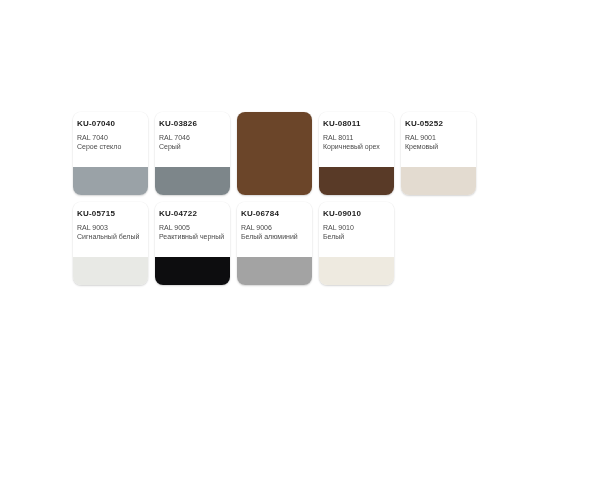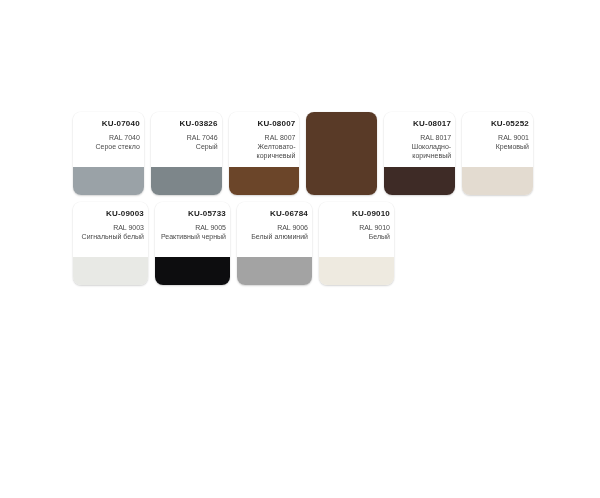--- a/index.html
+++ b/index.html
@@ -34,21 +34,21 @@
     overflow: hidden;
     display: flex;
     flex-direction: column;
     box-sizing: border-box;
   }
   .card-text {
     flex: 0 0 auto;
     height: 55px;
     padding: 7px 4px 0 4px;
     box-sizing: border-box;
-    text-align: right;
+    text-align: left;
     background: #ffffff;
   }
   .card-code {
     font-size: 8px;
     font-weight: bold;
     color: #1b1b1b;
     letter-spacing: 0.2px;
     line-height: 10px;
     margin-bottom: 4px;
     white-space: nowrap;
@@ -84,59 +84,51 @@
       </div>
       <div class="swatch-card">
         <div class="card-text">
           <div class="card-code">KU-03826</div>
           <div class="card-ral">RAL 7046</div>
           <div class="card-name">Серый</div>
         </div>
         <div class="card-swatch" style="background: rgb(125, 134, 138);"></div>
       </div>
       <div class="swatch-card">
-        <div class="card-text">
-          <div class="card-code">KU-08007</div>
-          <div class="card-ral">RAL 8007</div>
-          <div class="card-name">Желтовато-коричневый</div>
-        </div>
         <div class="card-swatch" style="background: rgb(107, 69, 41);"></div>
       </div>
       <div class="swatch-card">
+        <div class="card-text">
+          <div class="card-code">KU-08011</div>
+          <div class="card-ral">RAL 8011</div>
+          <div class="card-name">Коричневый орех</div>
+        </div>
         <div class="card-swatch" style="background: rgb(89, 58, 39);"></div>
-      </div>
-      <div class="swatch-card">
-        <div class="card-text">
-          <div class="card-code">KU-08017</div>
-          <div class="card-ral">RAL 8017</div>
-          <div class="card-name">Шоколадно-коричневый</div>
-        </div>
-        <div class="card-swatch" style="background: rgb(62, 43, 38);"></div>
       </div>
       <div class="swatch-card">
         <div class="card-text">
           <div class="card-code">KU-05252</div>
           <div class="card-ral">RAL 9001</div>
           <div class="card-name">Кремовый</div>
         </div>
         <div class="card-swatch" style="background: rgb(227, 219, 208);"></div>
       </div>
     </div>
     <div class="swatch-row">
       <div class="swatch-card">
         <div class="card-text">
-          <div class="card-code">KU-09003</div>
+          <div class="card-code">KU-05715</div>
           <div class="card-ral">RAL 9003</div>
           <div class="card-name">Сигнальный белый</div>
         </div>
         <div class="card-swatch" style="background: rgb(232, 233, 229);"></div>
       </div>
       <div class="swatch-card">
         <div class="card-text">
-          <div class="card-code">KU-05733</div>
+          <div class="card-code">KU-04722</div>
           <div class="card-ral">RAL 9005</div>
           <div class="card-name">Реактивный черный</div>
         </div>
         <div class="card-swatch" style="background: rgb(13, 13, 15);"></div>
       </div>
       <div class="swatch-card">
         <div class="card-text">
           <div class="card-code">KU-06784</div>
           <div class="card-ral">RAL 9006</div>
           <div class="card-name">Белый алюминий</div>

